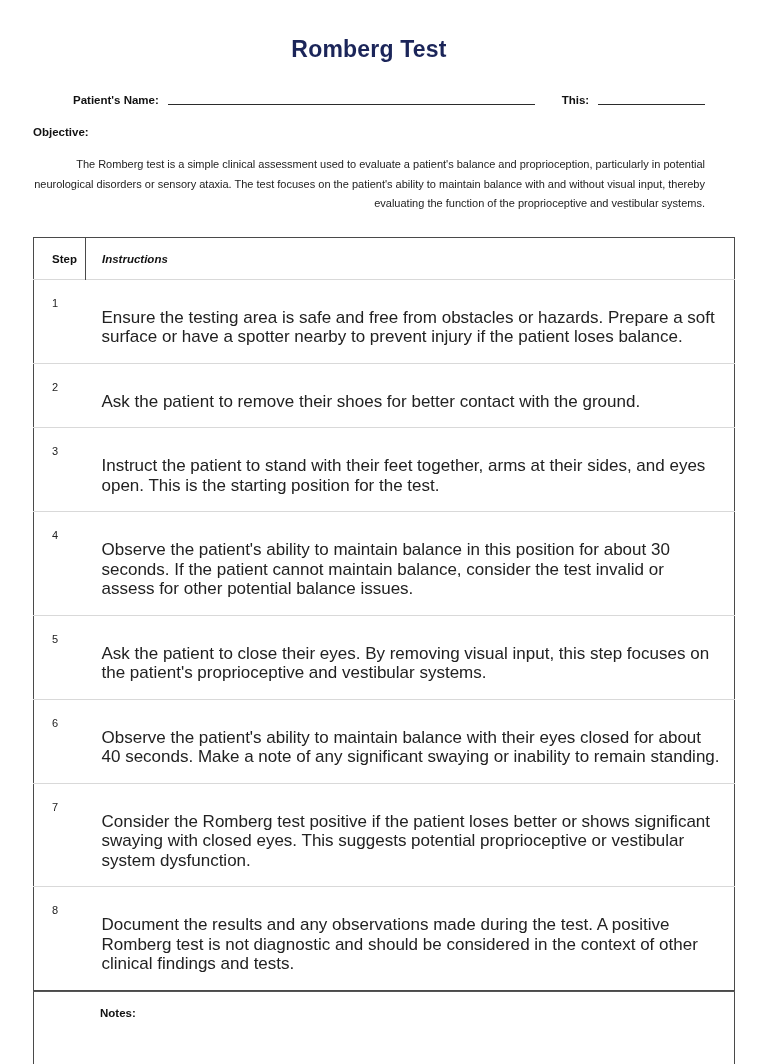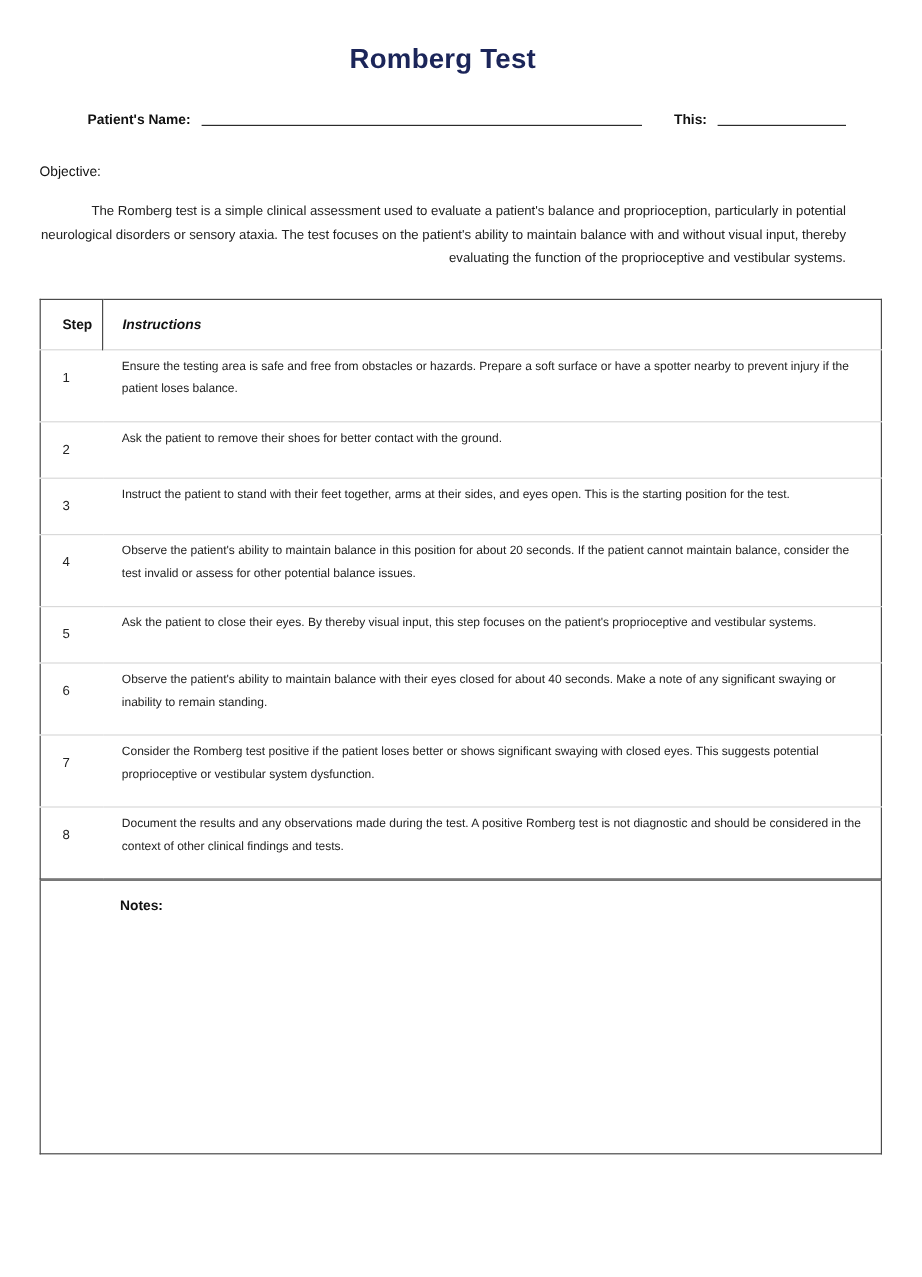--- a/index.html
+++ b/index.html
@@ -55,23 +55,23 @@
     border-bottom: 1.3px solid #2b2b2b;
     height: 12px;
     margin-left: 9px;
   }
   .meta-rule.name  { width: 405px; }
   .meta-rule.date  { width: 118px; }
   .meta-gap { width: 30px; }
 
   
   .section-label {
-    margin-top: 27px;
-    font-size: 11.5px;
-    font-weight: normal;
+    margin-top: 15px;
+    font-size: 11.5px;
+    font-weight: bold;
     color: #111111;
   }
   .objective-text {
     margin-top: 17px;
     font-size: 11px;
     line-height: 19.5px;
     color: #222222;
     max-width: 700px;
     text-align: right;
   }
@@ -102,24 +102,24 @@
   .th-instructions { padding-left: 16px; font-style: italic; }
   thead tr { border-bottom: 1.2px solid #4a4a4a; }
 
   .cell-step {
     font-size: 11px;
     color: #222222;
     padding: 17px 0 17px 18px;
     border-right: 1.2px solid #4a4a4a;
   }
   .cell-instr {
-    font-size: 10px;
+    font-size: 17px;
     line-height: 19.5px;
     color: #222222;
-    padding: 4px 14px 16px 16px;
+    padding: 28px 14px 16px 16px;
   }
   thead .th-step { border-right: 1.2px solid #4a4a4a; }
   tbody tr:last-child { border-bottom: 0; }
 
   
   .notes-box {
     width: 702px;
     border: 1.2px solid #4a4a4a;
     border-top: 0;
     height: 228px;
@@ -175,25 +175,25 @@
       <tr>
         <td class="cell-step">2</td>
         <td class="cell-instr">Ask the patient to remove their shoes for better contact with the ground.</td>
       </tr>
       <tr>
         <td class="cell-step">3</td>
         <td class="cell-instr">Instruct the patient to stand with their feet together, arms at their sides, and eyes open. This is the starting position for the test.</td>
       </tr>
       <tr>
         <td class="cell-step">4</td>
-        <td class="cell-instr">Observe the patient's ability to maintain balance in this position for about 20 seconds. If the patient cannot maintain balance, consider the test invalid or assess for other potential balance issues.</td>
+        <td class="cell-instr">Observe the patient's ability to maintain balance in this position for about 30 seconds. If the patient cannot maintain balance, consider the test invalid or assess for other potential balance issues.</td>
       </tr>
       <tr>
         <td class="cell-step">5</td>
-        <td class="cell-instr">Ask the patient to close their eyes. By thereby visual input, this step focuses on the patient's proprioceptive and vestibular systems.</td>
+        <td class="cell-instr">Ask the patient to close their eyes. By removing visual input, this step focuses on the patient's proprioceptive and vestibular systems.</td>
       </tr>
       <tr>
         <td class="cell-step">6</td>
         <td class="cell-instr">Observe the patient's ability to maintain balance with their eyes closed for about 40 seconds. Make a note of any significant swaying or inability to remain standing.</td>
       </tr>
       <tr>
         <td class="cell-step">7</td>
         <td class="cell-instr">Consider the Romberg test positive if the patient loses better or shows significant swaying with closed eyes. This suggests potential proprioceptive or vestibular system dysfunction.</td>
       </tr>
       <tr>

